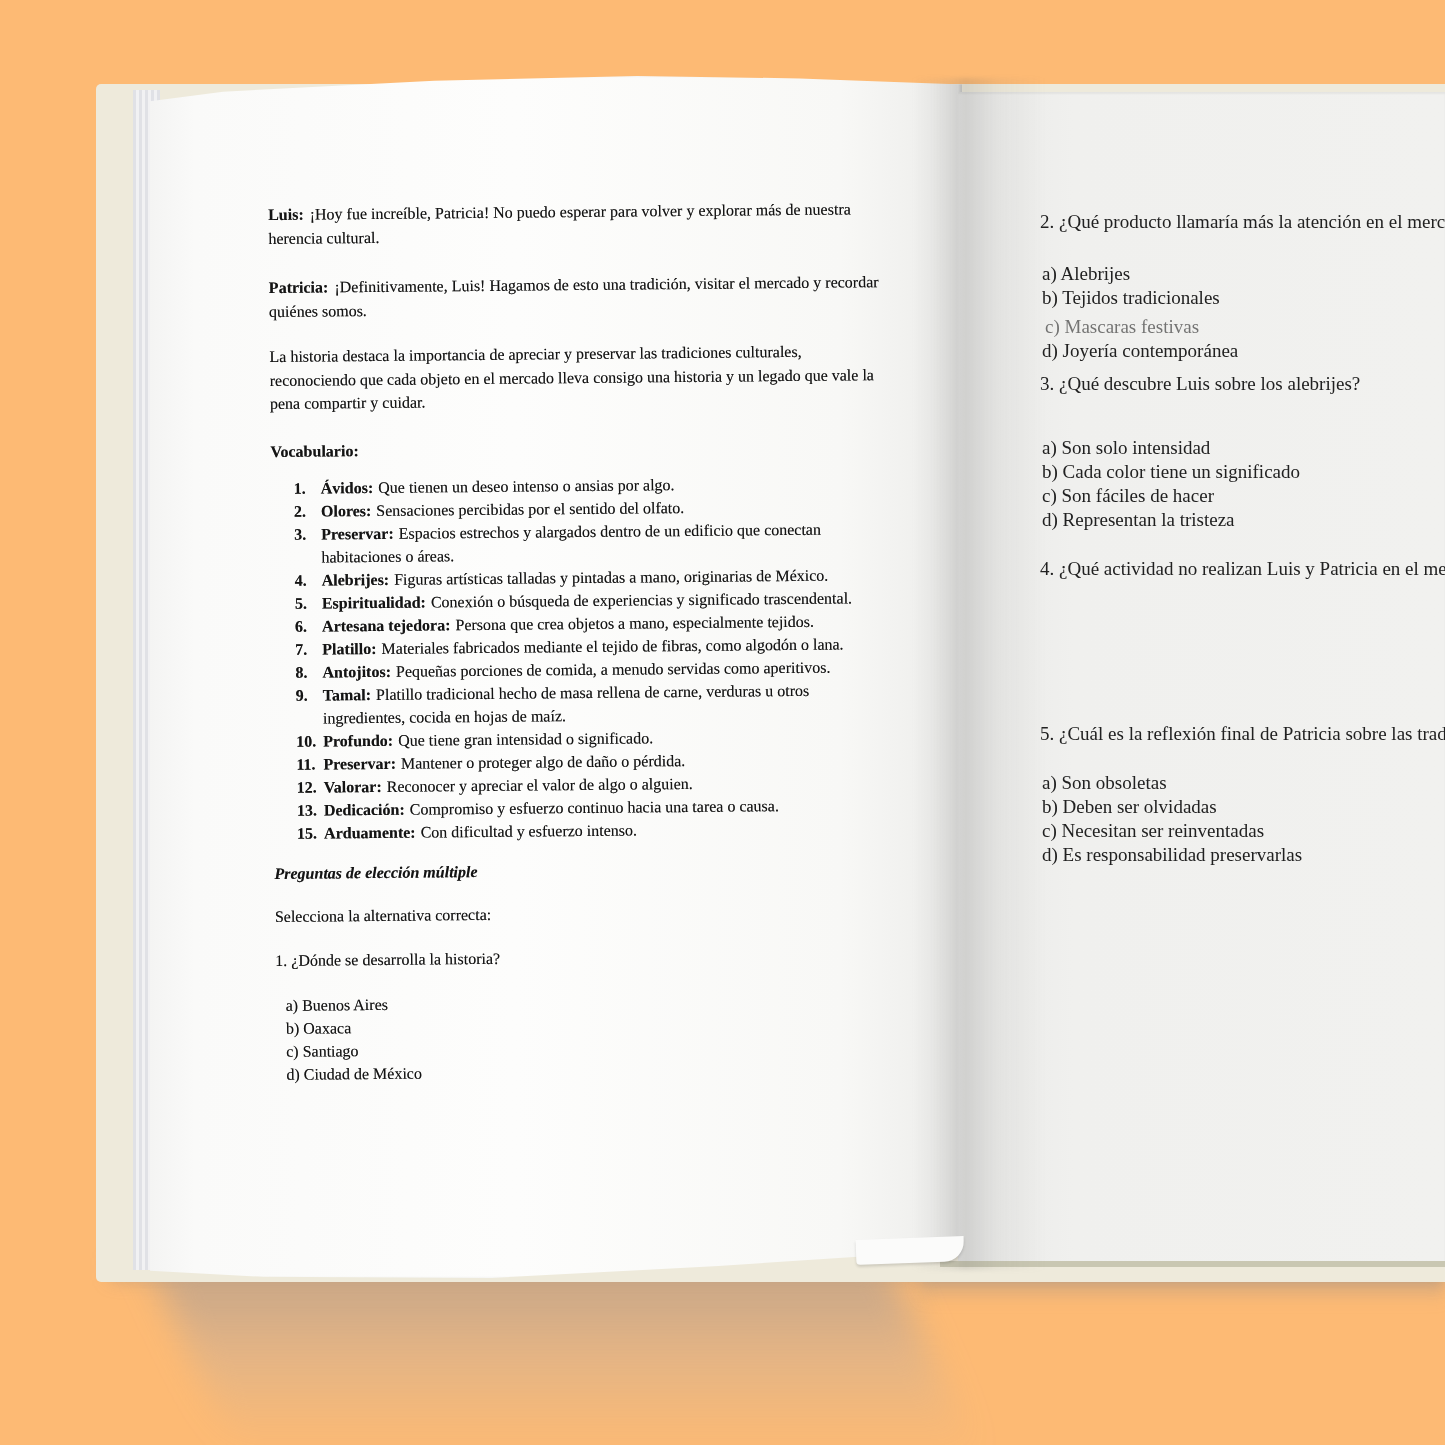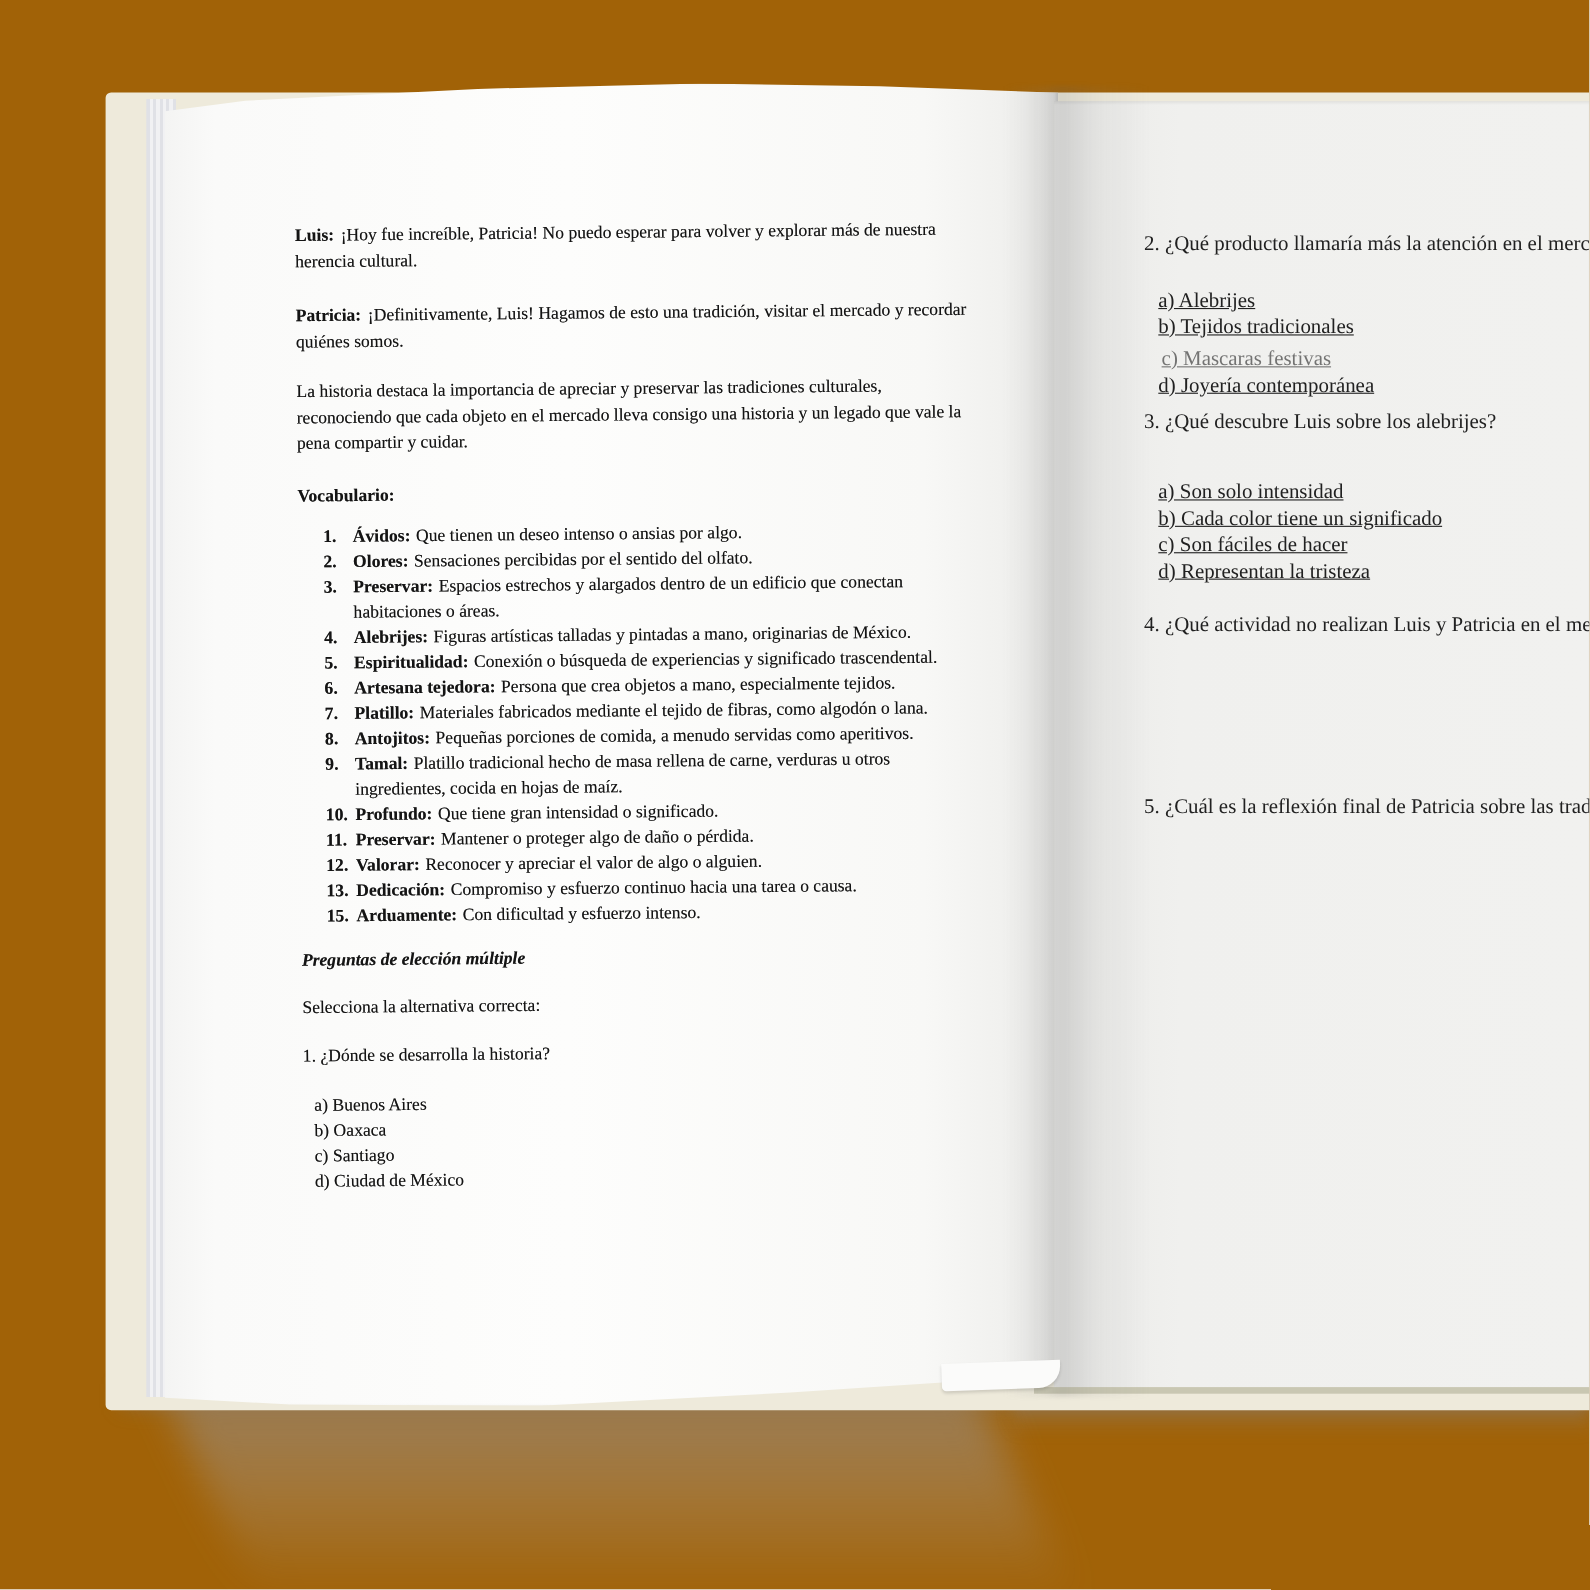--- a/index.html
+++ b/index.html
@@ -1,18 +1,18 @@
 <!DOCTYPE html>
 <html><head>
 <meta charset="utf-8">
 <style>
   html,body { margin:0; padding:0; background:#f4f4f6; }
   .scene {
     position:relative; width:1445px; height:1445px;
-    background:#a16207; overflow:hidden;
+    background:#fdba74; overflow:hidden;
     font-family:"Liberation Serif","DejaVu Serif",serif;
     color:#161616;
   }
   .abs { position:absolute; }
 
   
   .shadow-main {
     left:150px; top:1266px; width:740px; height:185px;
     transform:skewX(24deg); transform-origin:0 0;
     background:linear-gradient(180deg, rgba(148,148,155,.55) 0%, rgba(168,168,176,.28) 50%, rgba(244,244,246,0) 100%);
@@ -83,21 +83,21 @@
   .mcq-h { font-weight:bold; font-style:italic; }
   .opt { padding-left:10px; line-height:23px; white-space:nowrap; }
   .nowrap { white-space:nowrap; }
 
   
   .right-text {
     left:1040px; top:210px; width:480px; height:700px;
     font-size:19px; line-height:24px; color:#212121;
   }
   .right-text .rlabel { position:absolute; left:0; white-space:nowrap; }
-  .right-text .ropts  { position:absolute; left:13px; white-space:nowrap;text-decoration:underline; }
+  .right-text .ropts  { position:absolute; left:2px; white-space:nowrap; }
   .ropt { height:24px; line-height:24px; }
   .ropt.gap { margin-top:5px; }
   .faded { opacity:.6; filter:blur(.3px); transform:translateX(3px); }
 </style>
 </head>
 <body>
 
 <div class="scene">
 
   <div class="abs shadow-under"></div>
@@ -169,15 +169,21 @@
     <div class="ropts" style="top:226px">
       <div class="ropt">a) Son solo intensidad</div>
       <div class="ropt">b) Cada color tiene un significado</div>
       <div class="ropt">c) Son fáciles de hacer</div>
       <div class="ropt">d) Representan la tristeza</div>
     </div>
 
     <div class="rlabel" style="top:347px">4. ¿Qué actividad no realizan Luis y Patricia en el merca</div>
 
     <div class="rlabel" style="top:512px">5. ¿Cuál es la reflexión final de Patricia sobre las tradicio</div>
+    <div class="ropts" style="top:561px">
+      <div class="ropt">a) Son obsoletas</div>
+      <div class="ropt">b) Deben ser olvidadas</div>
+      <div class="ropt">c) Necesitan ser reinventadas</div>
+      <div class="ropt">d) Es responsabilidad preservarlas</div>
+    </div>
   </div>
 
 </div>
 
 </body></html>

